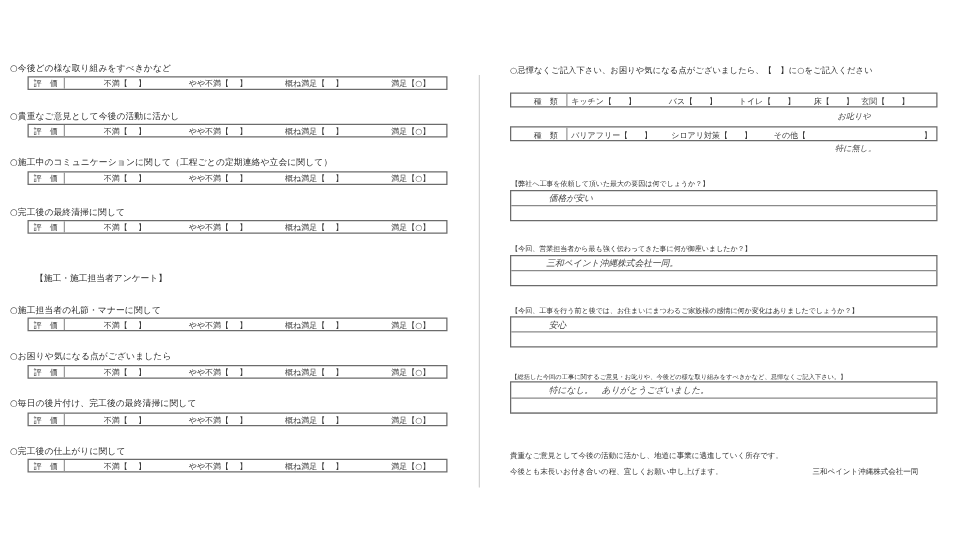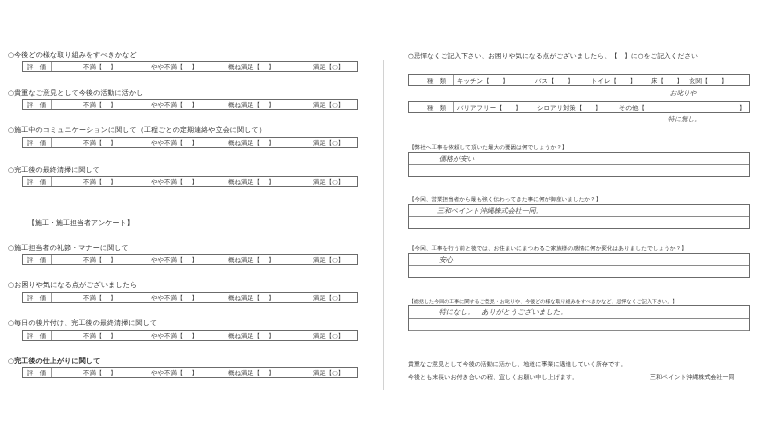--- a/index.html
+++ b/index.html
@@ -109,21 +109,21 @@
   <div class="q-title" style="left:8px; top:318px;">○毎日の後片付け、完工後の最終清掃に関して</div>
   <div class="rate-box" style="top:330px;">
     <span class="lbl">評　価</span>
     <span class="sep"></span>
     <span class="opt" style="left:60px;"><span>不満【</span>&nbsp;&nbsp;&nbsp;&nbsp;<span>】</span></span>
     <span class="opt" style="left:128px;"><span>やや不満【</span>&nbsp;&nbsp;&nbsp;&nbsp;<span>】</span></span>
     <span class="opt" style="left:205px;"><span>概ね満足【</span>&nbsp;&nbsp;&nbsp;&nbsp;<span>】</span></span>
     <span class="opt" style="left:290px;"><span>満足【</span><span class="mark">○</span><span>】</span></span>
   </div>
 
-  <div class="q-title" style="left:8px; top:356px;font-weight:bold;">○完工後の仕上がりに関して</div>
+  <div class="q-title" style="left:8px; top:356px;">○完工後の仕上がりに関して</div>
   <div class="rate-box" style="top:367px;">
     <span class="lbl">評　価</span>
     <span class="sep"></span>
     <span class="opt" style="left:60px;"><span>不満【</span>&nbsp;&nbsp;&nbsp;&nbsp;<span>】</span></span>
     <span class="opt" style="left:128px;"><span>やや不満【</span>&nbsp;&nbsp;&nbsp;&nbsp;<span>】</span></span>
     <span class="opt" style="left:205px;"><span>概ね満足【</span>&nbsp;&nbsp;&nbsp;&nbsp;<span>】</span></span>
     <span class="opt" style="left:290px;"><span>満足【</span><span class="mark">○</span><span>】</span></span>
   </div>
 </div>
 

